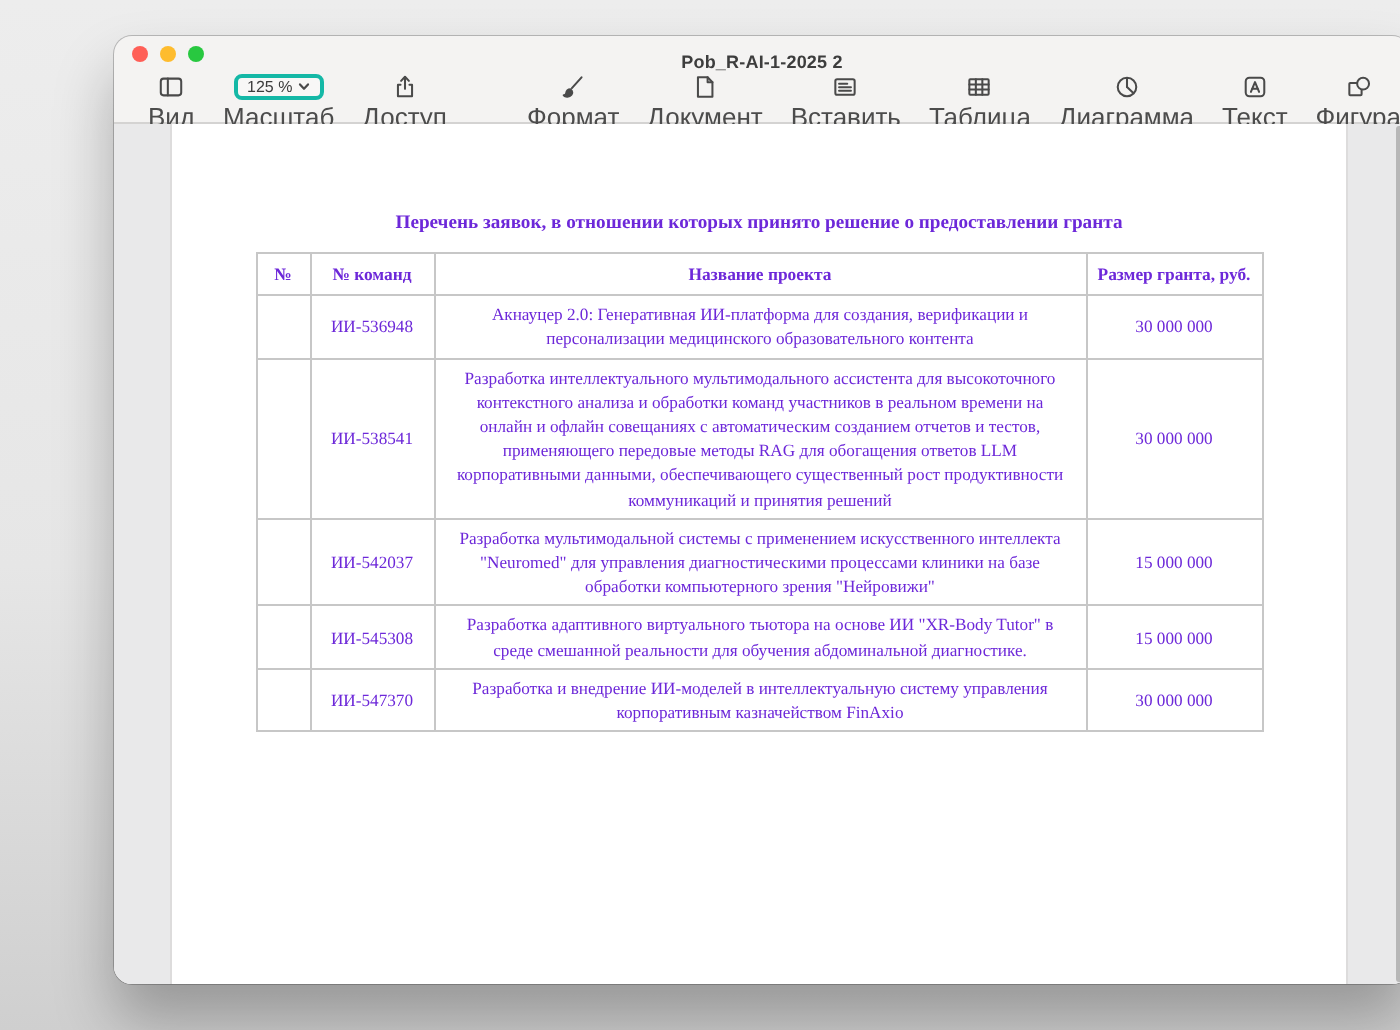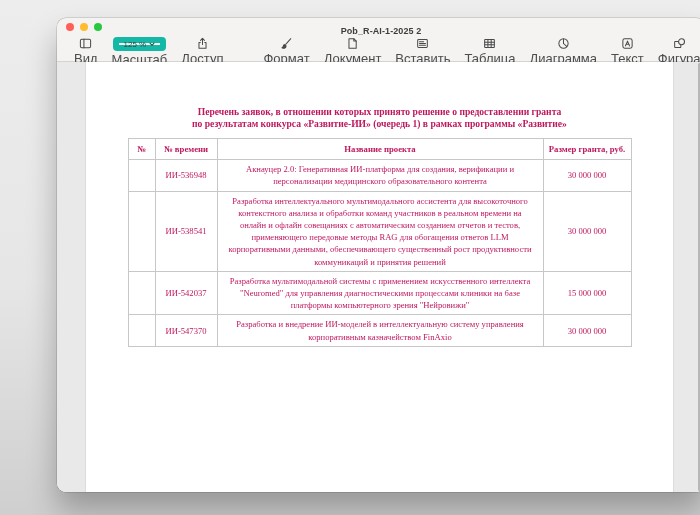--- a/index.html
+++ b/index.html
@@ -38,39 +38,39 @@
   .tb-item {
     display:flex; flex-direction:column; align-items:center; justify-content:flex-start;
     padding:0 7px; cursor:default;
   }
   .tb-item .tb-icon { height:13px; display:flex; align-items:center; justify-content:center; }
   .tb-label { font-size:13px; color:#4c4c4c; margin-top:1px; white-space:nowrap; }
   .tb-item.disabled .tb-label { color:#b5b4b3; }
   .tb-item.disabled .tb-icon { opacity:.4; }
   .zoom-btn {
     display:flex; align-items:center; gap:3px;
-    border:6px solid #14b8a6; border-radius:4px; background:#f8f7f6;
+    border:2px solid #14b8a6; border-radius:4px; background:#f8f7f6;
     font-size:8px; color:#3d3d3d; padding:1px 5px; height:13px;
   }
   .gap28 { width:26px; }
   svg.icn { stroke:#4a4a4a; fill:none; stroke-width:1.1; stroke-linecap:round; stroke-linejoin:round; }
 
   
   .content { position:relative; height:calc(474px - 19px - 25px); background:#e9e9ea; display:flex; }
   .strip { background:#e9e9ea; }
   .strip.left { width:29px; border-right:1px solid #dddcdc; }
   .strip.right { width:32px; border-left:1px solid #dddcdc; }
   .page { flex:1; background:#ffffff; position:relative; overflow:hidden; }
   .scroll-thumb {
     position:absolute; right:4px; top:1px; bottom:1px; width:3px;
     background:#b7b7b7; border-radius:2px;
   }
 
   
-  .doc { font-family:"Liberation Serif", serif; color:#be185d; padding-top:44px; }
+  .doc { font-family:"Liberation Serif", serif; color:#6d28d9; padding-top:44px; }
   .doc-heading { text-align:center; font-weight:bold; font-size:9.6px; line-height:12px; }
   .doc-table {
     border-collapse:collapse; margin:8px auto 0; width:503px; table-layout:fixed;
     font-size:8.6px; line-height:12.2px;
   }
   .doc-table th, .doc-table td {
     border:1px solid #c7c7c7; text-align:center; vertical-align:middle;
     padding:3px 7px; word-wrap:break-word;
   }
   .doc-table th { font-size:8.7px; font-weight:bold; padding:4px 3px; }
@@ -221,55 +221,60 @@
       </div>
     </div>
 
     <div class="content">
       <div class="strip left"></div>
 
       <div class="page">
         <div class="doc">
           <div class="doc-heading">
             <div>Перечень заявок, в отношении которых принято решение о предоставлении гранта</div>
-            <div>по результатам конкурса «Развитие-ИИ» (очередь 1) в рамках программы «Развитие»</div>
           </div>
 
           <table class="doc-table">
             <colgroup>
               <col style="width:27px">
                 <col style="width:62px">
                 <col style="width:326px">
                 <col style="width:88px">
             </colgroup>
             <thead>
               <tr>
                 <th>№</th>
-                <th>№ времени</th>
+                <th>№ команд</th>
                 <th>Название проекта</th>
                 <th>Размер гранта, руб.</th>
               </tr>
             </thead>
             <tbody>
               <tr>
                 <td></td>
                 <td>ИИ-536948</td>
                 <td>Акнауцер 2.0: Генеративная ИИ-платформа для создания, верификации и персонализации медицинского образовательного контента</td>
                 <td class="cell-grant">30 000 000</td>
               </tr>
               <tr>
                 <td></td>
                 <td>ИИ-538541</td>
                 <td>Разработка интеллектуального мультимодального ассистента для высокоточного контекстного анализа и обработки команд участников в реальном времени на онлайн и офлайн совещаниях с автоматическим созданием отчетов и тестов, применяющего передовые методы RAG для обогащения ответов LLM корпоративными данными, обеспечивающего существенный рост продуктивности коммуникаций и принятия решений</td>
                 <td class="cell-grant">30 000 000</td>
               </tr>
               <tr>
                 <td></td>
                 <td>ИИ-542037</td>
-                <td>Разработка мультимодальной системы с применением искусственного интеллекта "Neuromed" для управления диагностическими процессами клиники на базе платформы компьютерного зрения "Нейровижи"</td>
+                <td>Разработка мультимодальной системы с применением искусственного интеллекта "Neuromed" для управления диагностическими процессами клиники на базе обработки компьютерного зрения "Нейровижи"</td>
+                <td class="cell-grant">15 000 000</td>
+              </tr>
+              <tr>
+                <td></td>
+                <td>ИИ-545308</td>
+                <td>Разработка адаптивного виртуального тьютора на основе ИИ "XR-Body Tutor" в среде смешанной реальности для обучения абдоминальной диагностике.</td>
                 <td class="cell-grant">15 000 000</td>
               </tr>
               <tr>
                 <td></td>
                 <td>ИИ-547370</td>
                 <td>Разработка и внедрение ИИ-моделей в интеллектуальную систему управления корпоративным казначейством FinAxio</td>
                 <td class="cell-grant">30 000 000</td>
               </tr>
             </tbody>
           </table>

